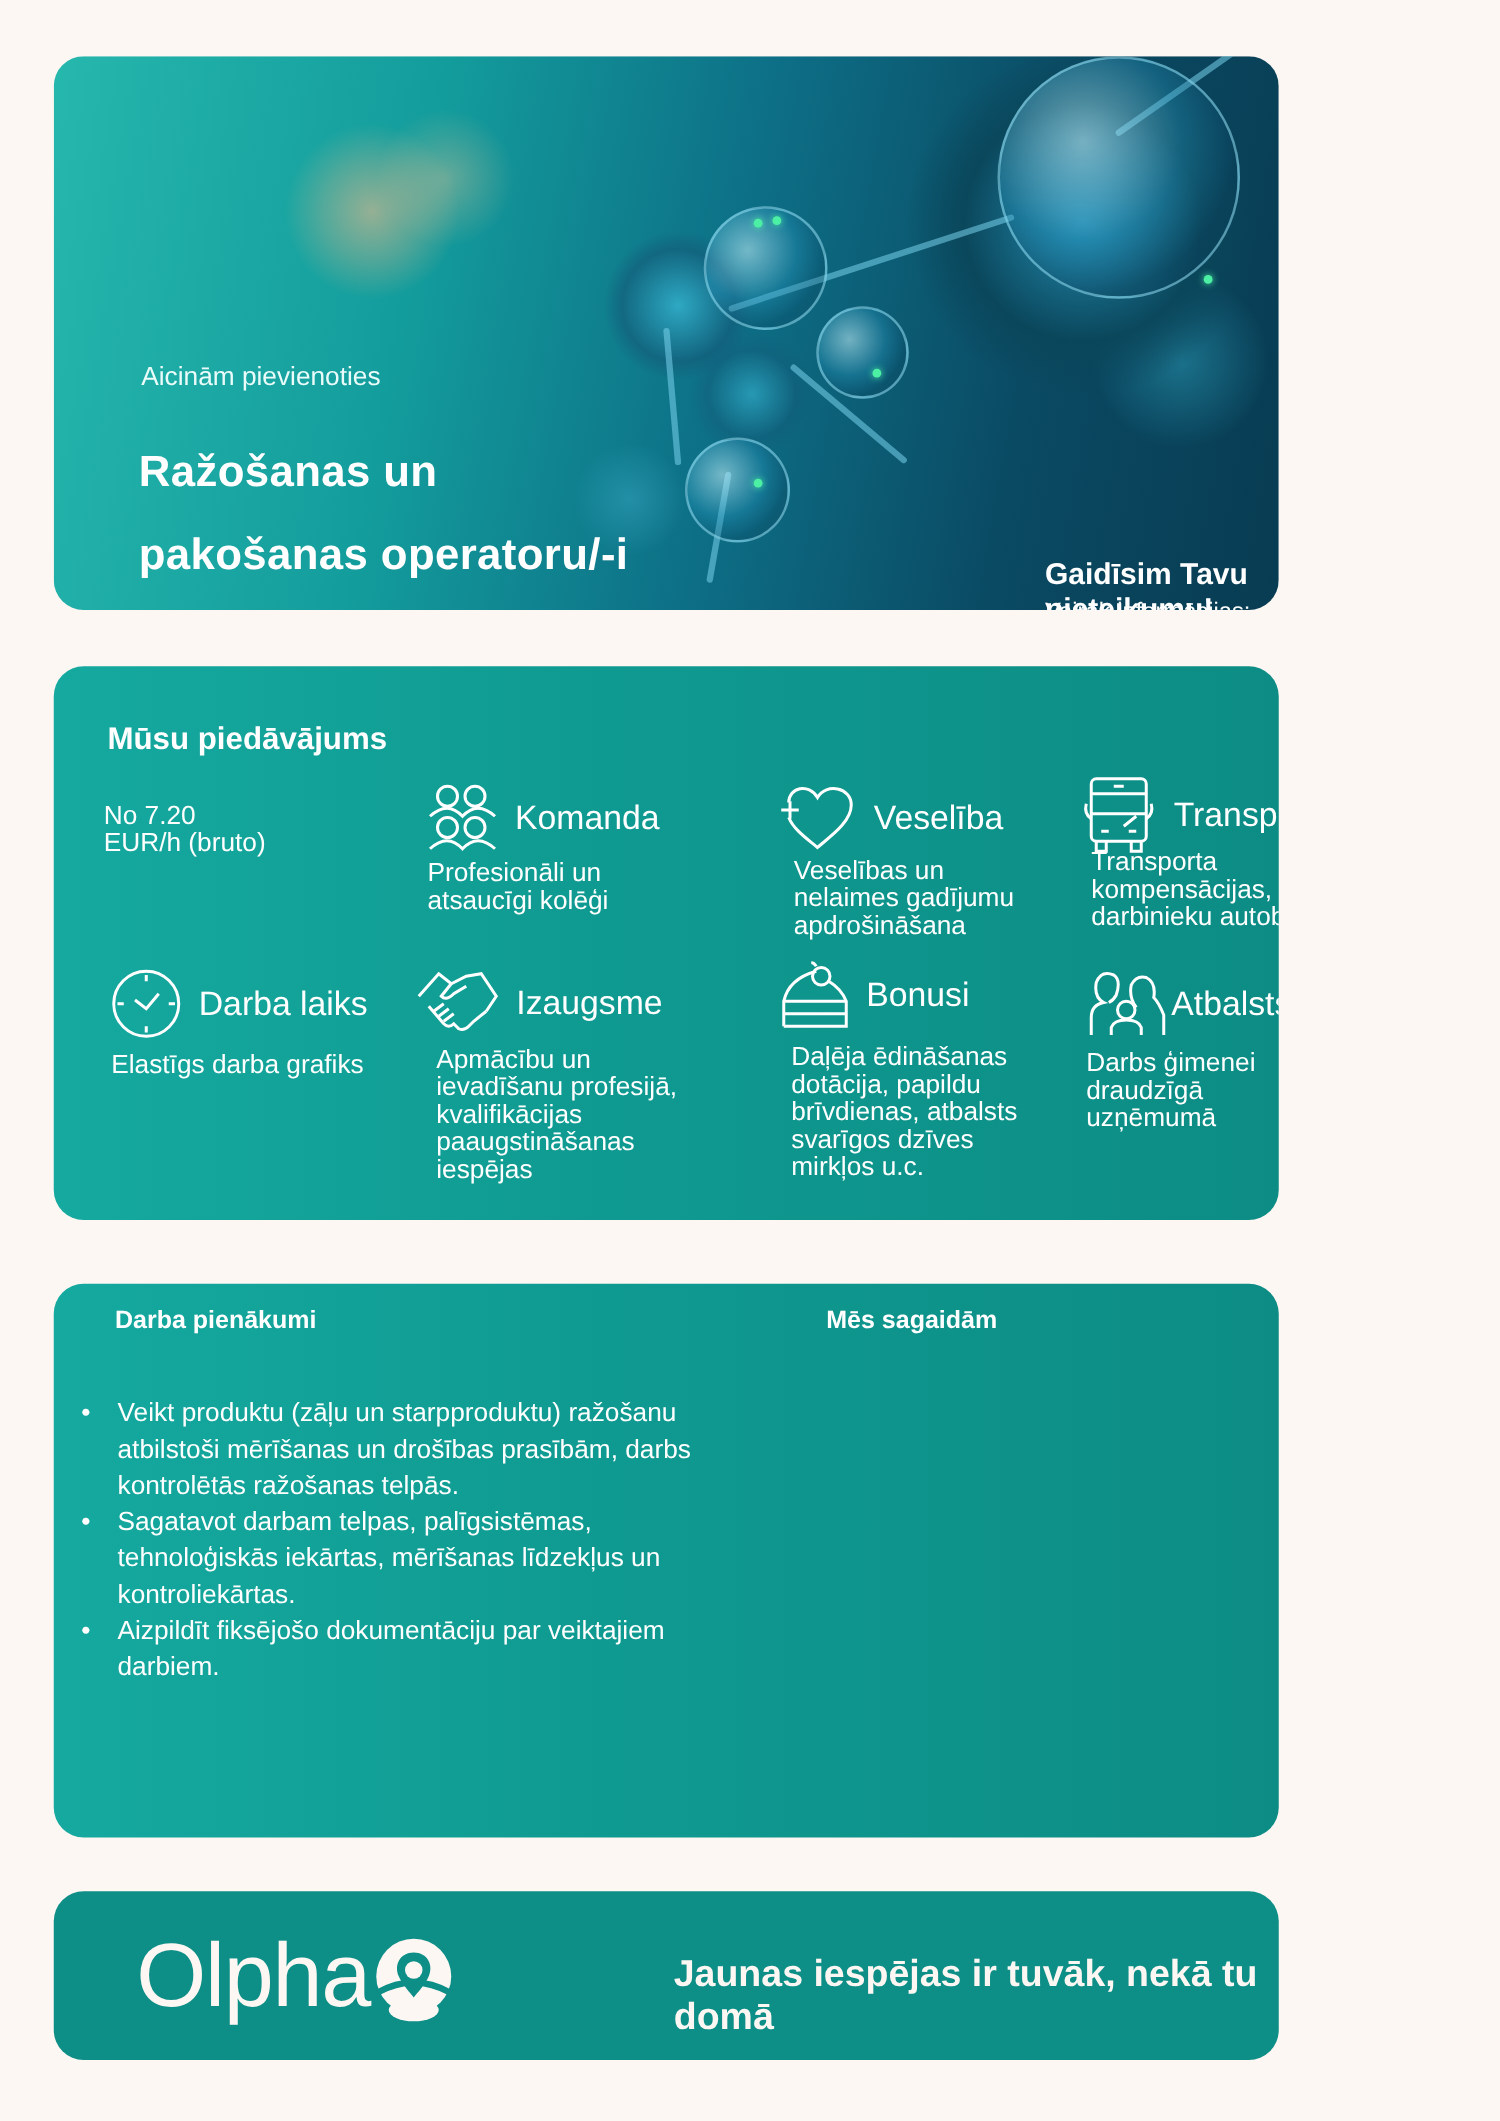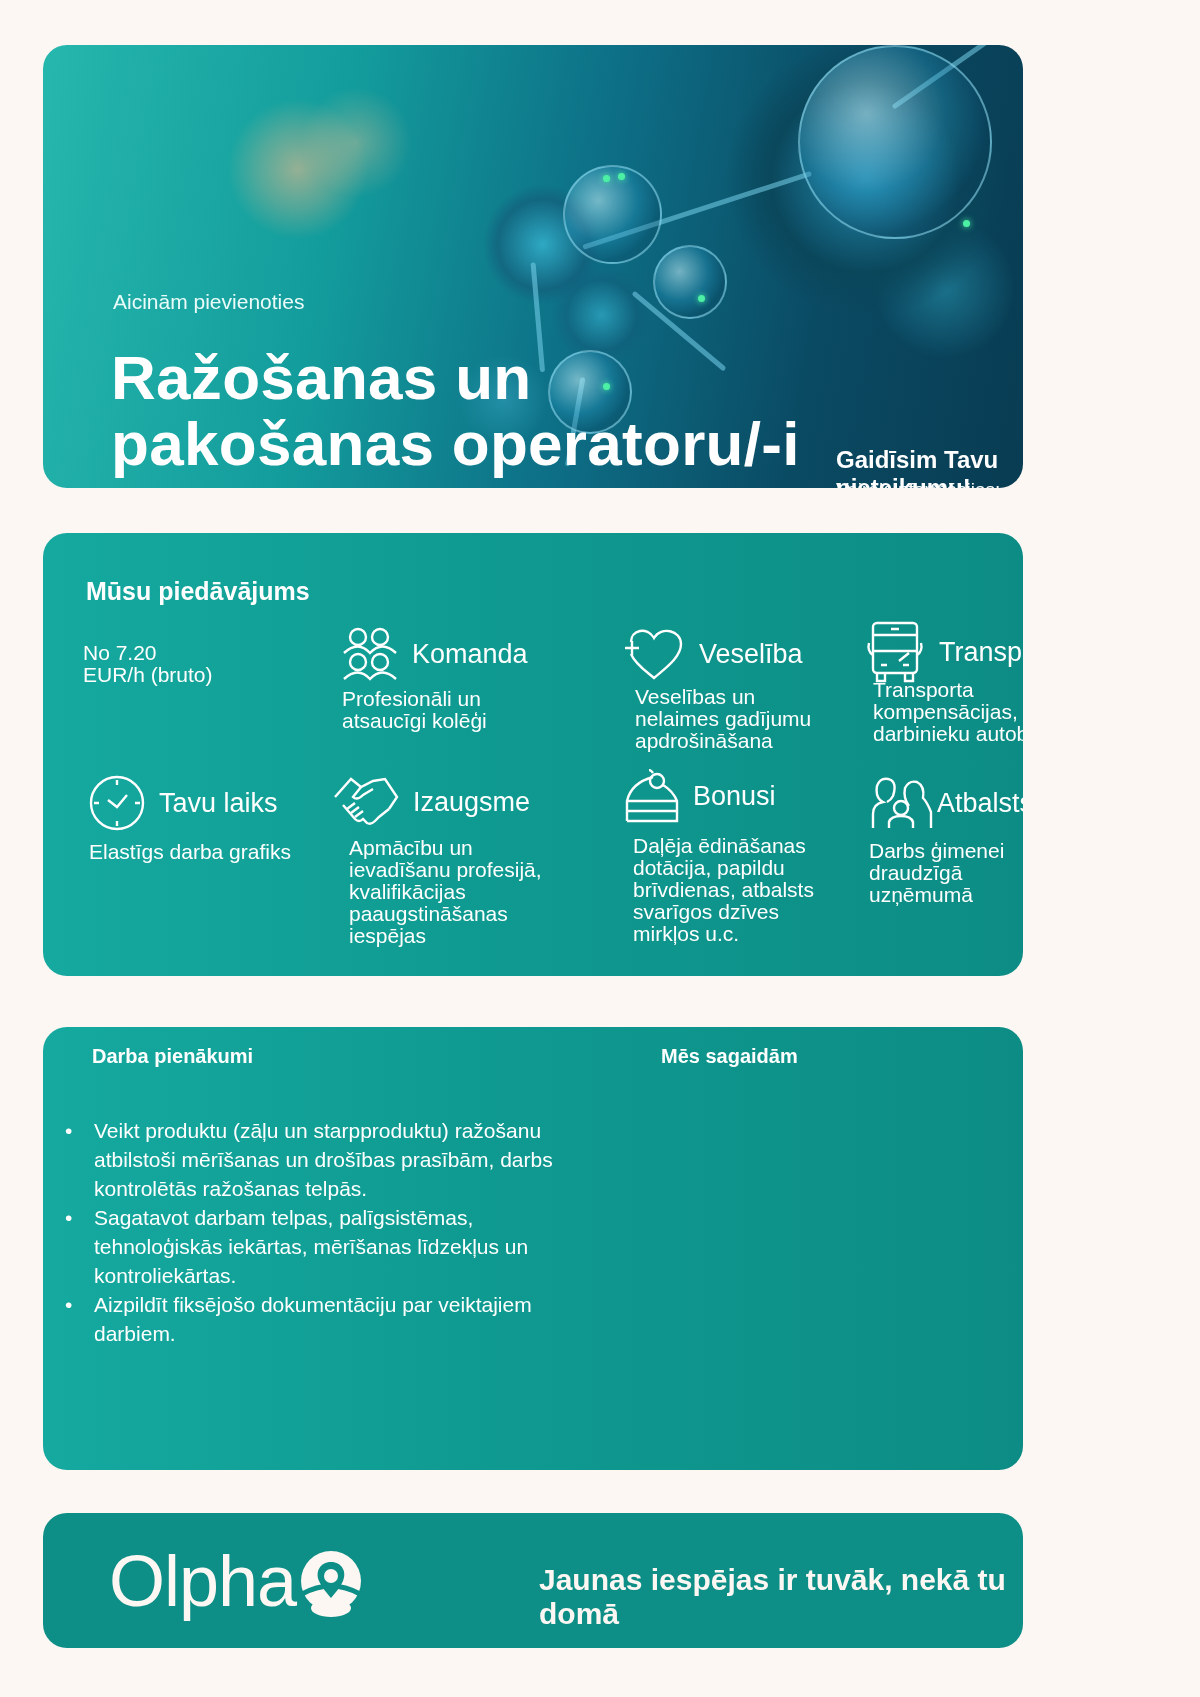--- a/index.html
+++ b/index.html
@@ -25,21 +25,21 @@
       radial-gradient(circle at 47% 80%, rgba(60,170,200,0.45) 0, transparent 45px),
       radial-gradient(circle at 92% 55%, rgba(60,200,230,0.35) 0, transparent 70px),
       linear-gradient(100deg,#26b7ad 0%,#139c9c 30%,#0d6f86 55%,#0a4a63 78%,#083c52 100%);
   }
   .hero .bond { position:absolute; background:rgba(120,210,235,0.55); height:5px; border-radius:3px; transform-origin:left center; }
   .hero .node { position:absolute; border-radius:50%;
     background:radial-gradient(circle at 35% 35%, rgba(200,245,255,0.55), rgba(40,150,190,0.35) 45%, rgba(10,60,90,0.25) 70%);
     border:2px solid rgba(150,225,245,0.55); }
   .hero .dot { position:absolute; width:7px; height:7px; border-radius:50%; background:#4cf0a4; box-shadow:0 0 6px #4cf0a4; }
   .hero-kicker { position:absolute; left:70px; top:245px; font-size:21px; color:#eafcfa; }
-  .hero-title { position:absolute; left:68px; top:300px; font-size:62px; font-weight:bold; line-height:66px; color:#ffffff; letter-spacing:0.3px; }
+  .hero-title { position:absolute; left:68px; top:300px; font-size:35px; font-weight:bold; line-height:66px; color:#ffffff; letter-spacing:0.3px; }
   .hero-cta { position:absolute; left:793px; top:401px; font-size:24px; font-weight:bold; color:#ffffff; }
   .hero-info { position:absolute; left:793px; top:434px; font-size:19px; color:#ffffff; }
 
   
   .offer { top:533px; height:443px; }
   .offer-title { position:absolute; left:43px; top:44px; font-size:25px; font-weight:bold; }
   .benefit { position:absolute; }
   .benefit .head { display:flex; align-items:center; gap:14px; }
   .benefit .head svg { flex:0 0 auto; }
   .benefit .label { font-size:27px; }
@@ -141,21 +141,21 @@
 darbinieku autobuss</div>
   </div>
 
   <div class="benefit" style="left:46px;top:242px;">
     <div class="head">
       <svg width="56" height="56" viewBox="0 0 56 56" fill="none" stroke="#fff" stroke-width="2.4">
         <circle cx="28" cy="28" r="26"></circle>
         <path d="M28 5 V10 M28 46 V51 M5 28 H10 M46 28 H51"></path>
         <path d="M19 25 L28 32 L38 20"></path>
       </svg>
-      <span class="label">Tavu laiks</span>
+      <span class="label">Darba laiks</span>
     </div>
     <div class="desc" style="margin-top:10px;">Elastīgs darba grafiks</div>
   </div>
 
   <div class="benefit" style="left:290px;top:242px;">
     <div class="head">
       <svg width="66" height="54" viewBox="0 0 66 54" fill="none" stroke="#fff" stroke-width="2.4">
         <path d="M2 22 L18 4 L28 12 L40 6 L52 4 L64 22 L56 34"></path>
         <path d="M10 30 L22 44 Q26 48 30 44 L34 48 Q38 50 42 46 L46 42 L56 34"></path>
         <path d="M14 34 L22 28 M18 38 L26 32 M22 42 L30 36"></path>

